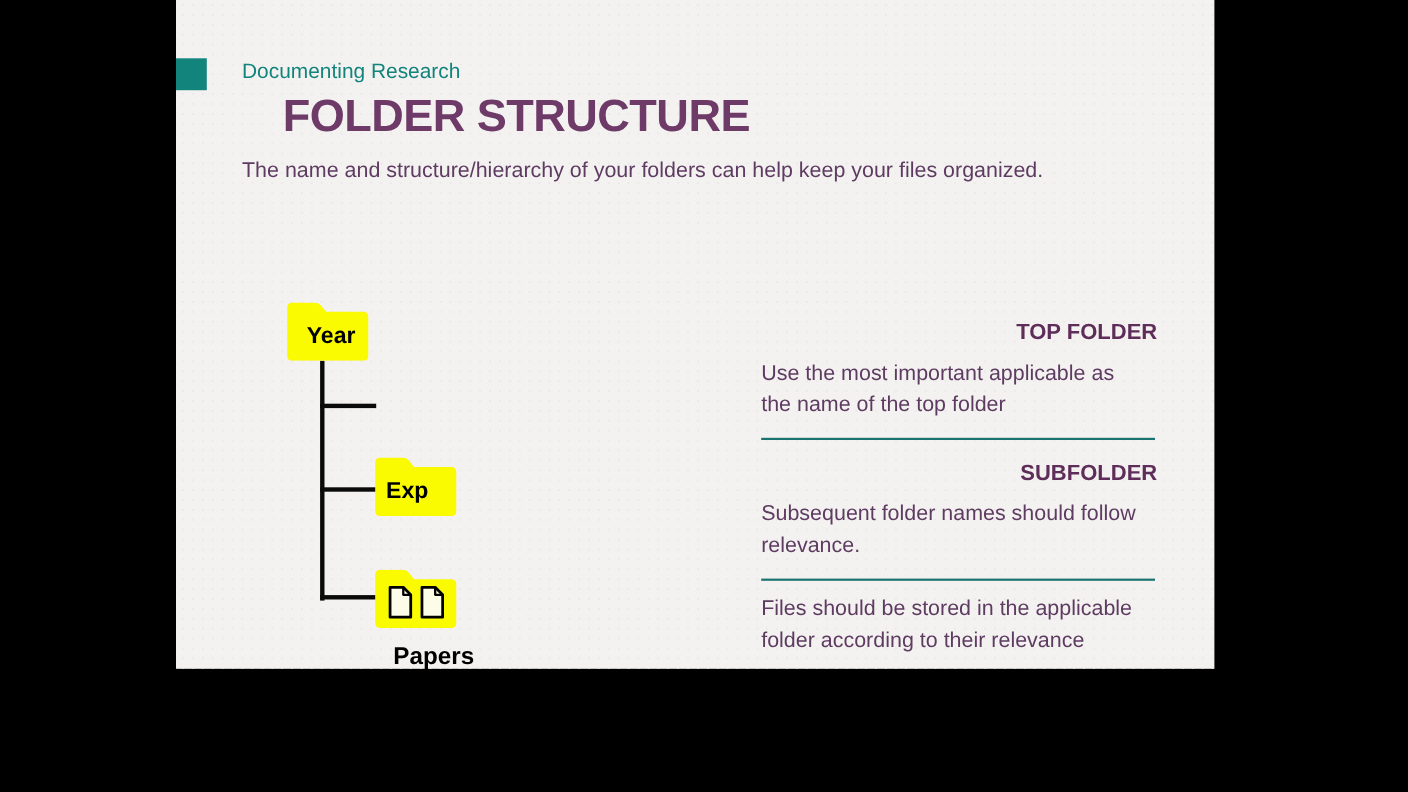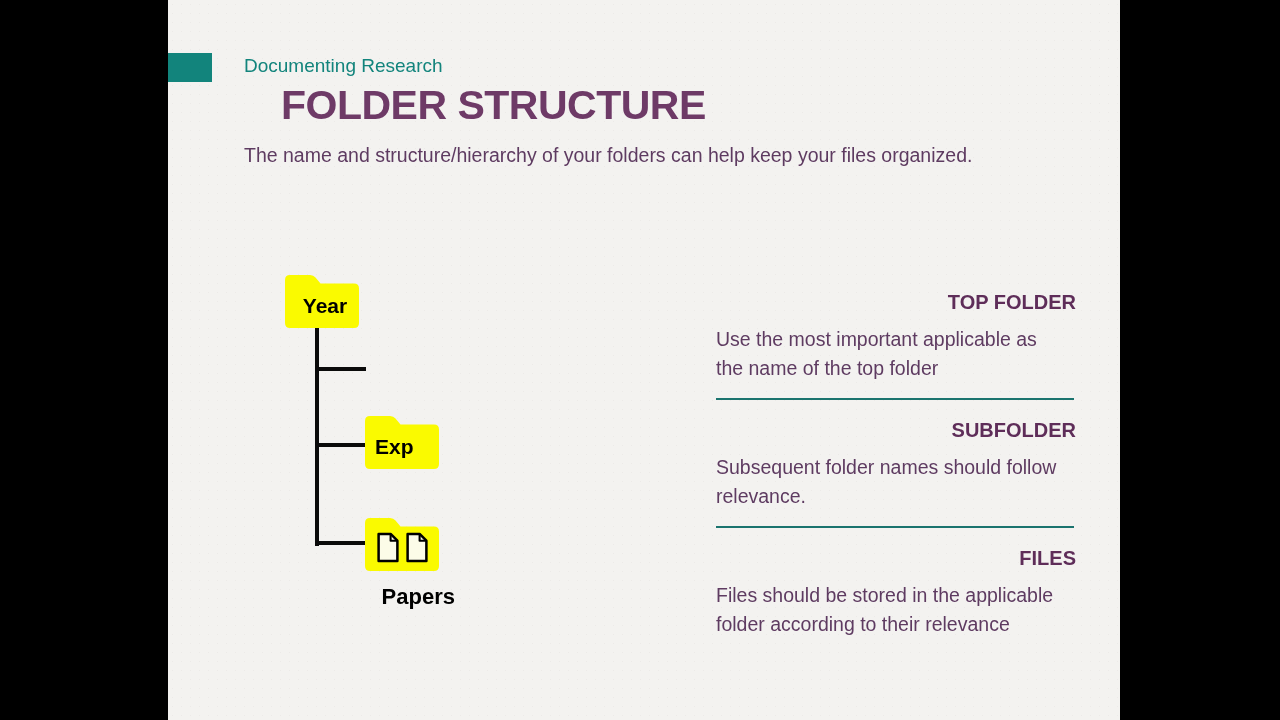--- a/index.html
+++ b/index.html
@@ -21,21 +21,21 @@
     background:var(--letterbox-black);
     position:relative;
   }
   .letterbox{
     position:absolute;top:0;width:160px;height:720px;
     background:var(--letterbox-black);z-index:5;
   }
   .letterbox.left{left:0;}
   .letterbox.right{left:1120px;}
   .slide{
-    position:absolute;left:168px;top:0;width:960px;height:720px;
+    position:absolute;left:144px;top:0;width:960px;height:608px;
     background-color:var(--slide-background);
     background-image:radial-gradient(#eceae8 0.7px, transparent 0.7px);
     background-size:9px 9px;
   }
   .accent-square{
     position:absolute;left:0;top:53px;width:44px;height:29px;
     background:var(--accent-teal);
   }
   .eyebrow{
     position:absolute;left:76px;top:55px;
@@ -156,17 +156,16 @@
     <div class="papers-caption">Papers</div>
   </div>
 
   <div class="info">
     <h2>TOP FOLDER</h2>
     <p>Use the most important applicable as the name of the top folder</p>
     <hr class="divider">
     <h2>SUBFOLDER</h2>
     <p>Subsequent folder names should follow relevance.</p>
     <hr class="divider">
-    <h2>FILES</h2>
     <p>Files should be stored in the applicable folder according to their relevance</p>
   </div>
 
 </div>
 
 </body></html>

